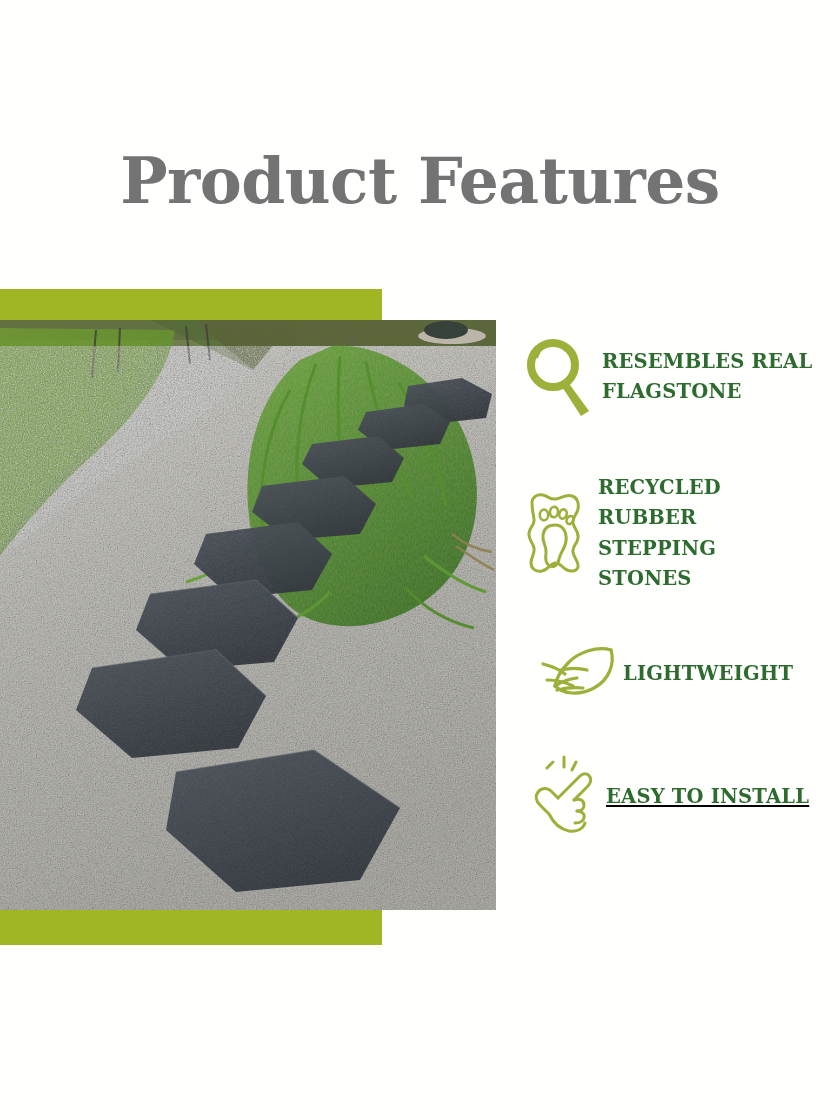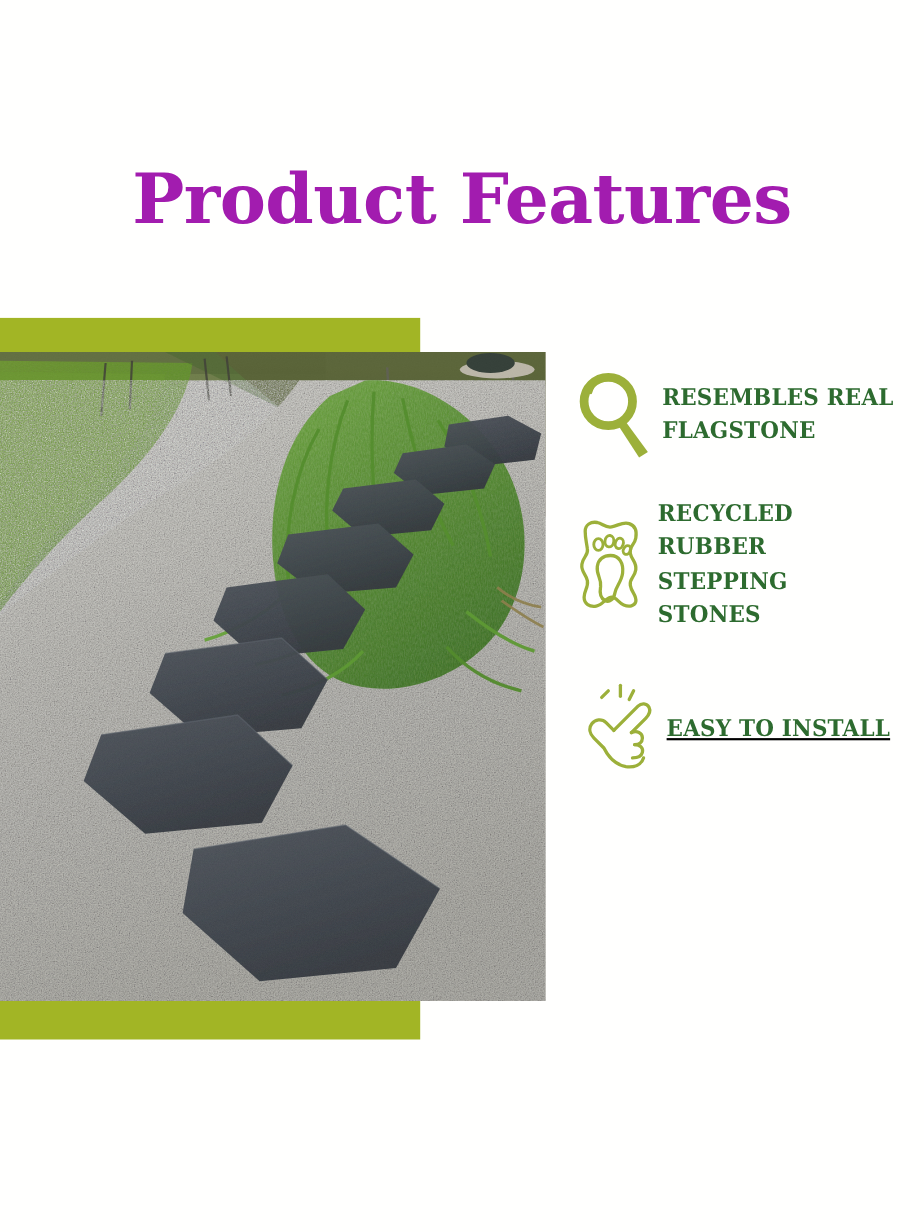--- a/index.html
+++ b/index.html
@@ -21,21 +21,21 @@
     top: 150px;
     left: 0;
     width: 840px;
     text-align: center;
   }
   .page-title {
     font-family: "DejaVu Serif", "Liberation Serif", serif;
     font-weight: bold;
     font-size: 63px;
     letter-spacing: -0.5px;
-    color: #a21caf;
+    color: #737373;
     line-height: 1.0;
     margin: 0;
     white-space: nowrap;
   }
 
   
   .photo-block {
     position: absolute;
     left: 0;
     top: 289px;
@@ -90,21 +90,21 @@
     font-weight: bold;
     font-size: 21px;
     line-height: 1.45;
     color: #2d6b2f;
     letter-spacing: 0.2px;
     transform: scaleX(0.93);
     transform-origin: left center;
     white-space: pre-line;
   }
   .row-1 { margin-top: 0px; }
-  .row-2 { margin-top: 30px; }
+  .row-2 { margin-top: 50px; }
   .row-3 { margin-top: 44px; }
   .row-4 { margin-top: 42px; text-decoration: underline; }
   .row-3 .feature-icon { height: 70px; }
 </style>
 </head>
 <body>
 
 <div class="title-wrap">
   <h1 class="page-title">Product Features</h1>
 </div>
@@ -277,20 +277,36 @@
         <ellipse cx="22" cy="24" rx="4.2" ry="5.4" fill="none" stroke="#9cb03a" stroke-width="2.6"></ellipse>
         <ellipse cx="32" cy="21" rx="4" ry="5.2" fill="none" stroke="#9cb03a" stroke-width="2.6" transform="rotate(8 32 21)"></ellipse>
         <ellipse cx="41" cy="23" rx="3.6" ry="4.8" fill="none" stroke="#9cb03a" stroke-width="2.6" transform="rotate(18 41 23)"></ellipse>
         <ellipse cx="48" cy="29" rx="3.2" ry="4.2" fill="none" stroke="#9cb03a" stroke-width="2.6" transform="rotate(30 48 29)"></ellipse>
       </svg>
     </div>
     <div class="feature-label">RECYCLED RUBBER
 STEPPING STONES</div>
   </div>
 
+  <div class="feature-row row-3">
+    <div class="feature-icon">
+      <svg width="82" height="62" viewBox="0 0 82 62" xmlns="http://www.w3.org/2000/svg" aria-hidden="true">
+        <g fill="none" stroke="#9cb03a" stroke-width="3.2" stroke-linecap="round" stroke-linejoin="round">
+          <path d="M72 8 C76 22, 70 38, 55 46 C40 54, 24 52, 16 44"></path>
+          <path d="M72 8 C58 4, 40 10, 30 20 C21 29, 17 38, 16 44"></path>
+          <path d="M16 44 C22 40, 30 37, 38 36"></path>
+          <path d="M4 22 C12 24, 20 27, 26 32"></path>
+          <path d="M22 28 C30 26, 40 26, 48 28"></path>
+          <path d="M8 38 C16 38, 26 40, 34 44"></path>
+          <path d="M18 48 C26 46, 36 45, 44 46"></path>
+        </g>
+      </svg>
+    </div>
+    <div class="feature-label">LIGHTWEIGHT</div>
+  </div>
 
   <div class="feature-row row-4">
     <div class="feature-icon">
       <svg width="72" height="84" viewBox="0 0 72 84" xmlns="http://www.w3.org/2000/svg" aria-hidden="true">
         <g fill="none" stroke="#9cb03a" stroke-width="3" stroke-linecap="round" stroke-linejoin="round">
 
           <line x1="26" y1="8" x2="20" y2="14"></line>
           <line x1="37" y1="3" x2="37" y2="13"></line>
           <line x1="49" y1="8" x2="45" y2="16"></line>
 

